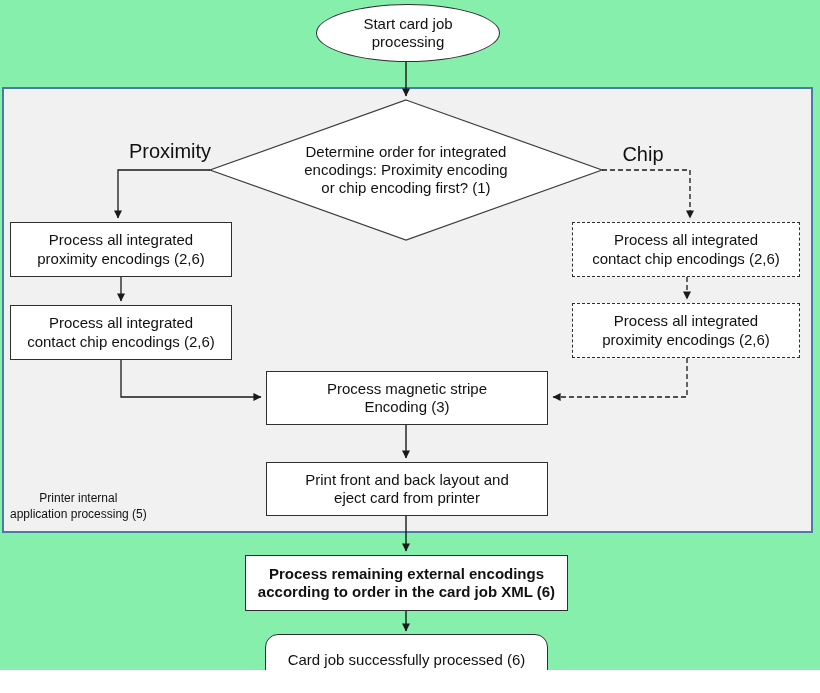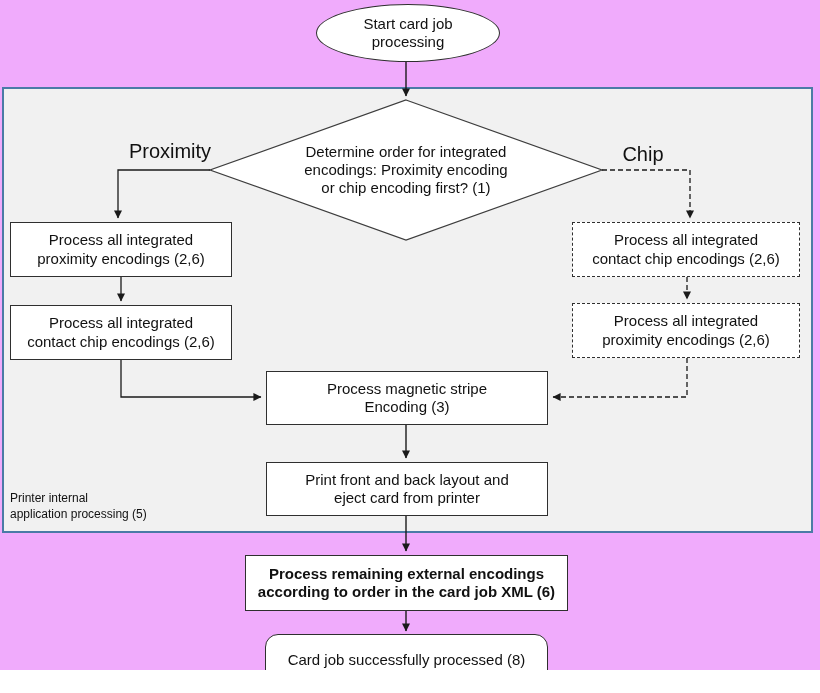--- a/index.html
+++ b/index.html
@@ -1,20 +1,20 @@
 <!DOCTYPE html>
 <html><head>
 <meta charset="utf-8">
 <style>
   html, body { margin: 0; padding: 0; background: #ffffff; }
   .stage {
     position: relative;
     width: 820px;
     height: 670px;
-    background: #f0abfc;
+    background: #86efac;
     font-family: "Liberation Sans", sans-serif;
     color: #111111;
     overflow: hidden;
   }
   .container-region {
     position: absolute;
     left: 2px; top: 87px;
     width: 811px; height: 446px;
     background: #f1f1f1;
     border: 2px solid #4a7ba6;
@@ -47,21 +47,21 @@
     font-size: 20px;
     text-align: center;
     white-space: pre-line;
   }
   .region-label {
     position: absolute;
     left: 10px; top: 491px;
     font-size: 12px;
     line-height: 1.3;
     white-space: pre-line;
-    text-align: left;
+    text-align: center;
   }
 </style>
 </head>
 <body>
 
 <div class="stage">
 
   <div class="container-region"></div>
 
   <svg class="wires" viewBox="0 0 820 693" xmlns="http://www.w3.org/2000/svg">
@@ -138,16 +138,16 @@
 
   <div class="region-label">Printer internal
 application processing (5)</div>
 
   <div class="node" style="left:245px; top:555px; width:323px; height:56px;font-weight:bold;">
     <span>Process remaining external encodings
 according to order in the card job XML (6)</span>
   </div>
 
   <div class="node terminator" style="left:265px; top:634px; width:283px; height:52px;">
-    <span>Card job successfully processed (8)</span>
+    <span>Card job successfully processed (6)</span>
   </div>
 
 </div>
 
 </body></html>

